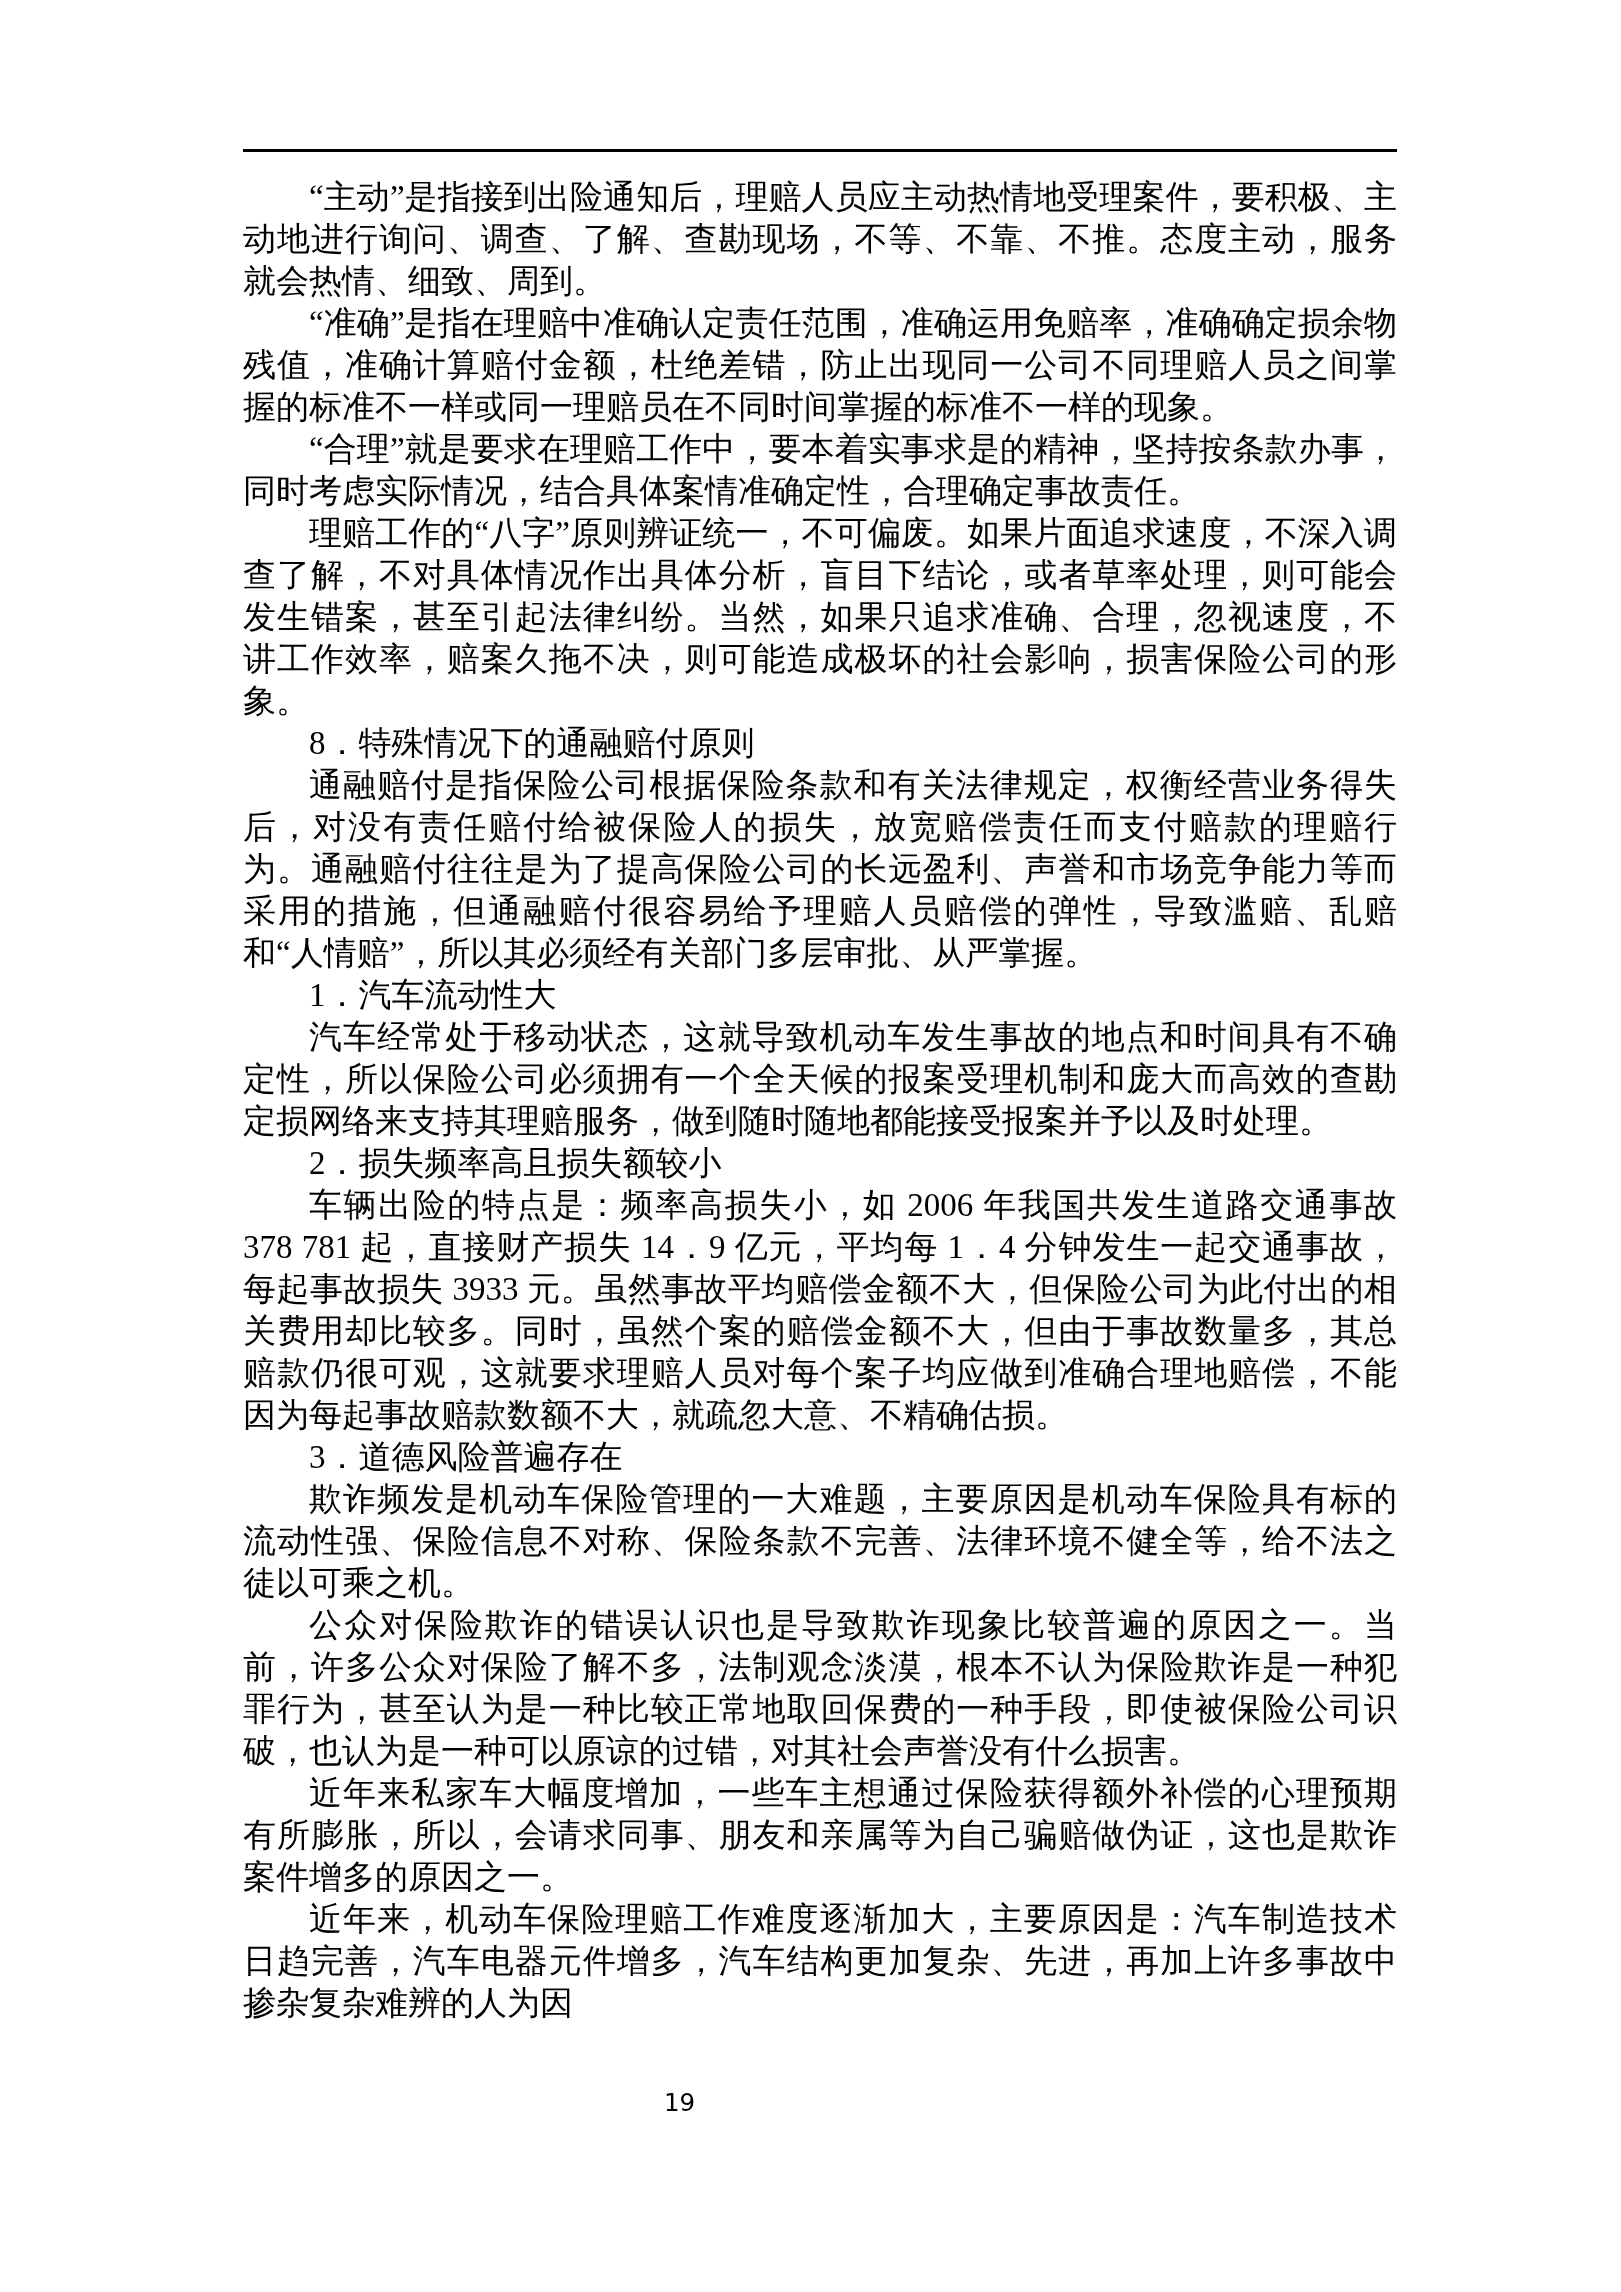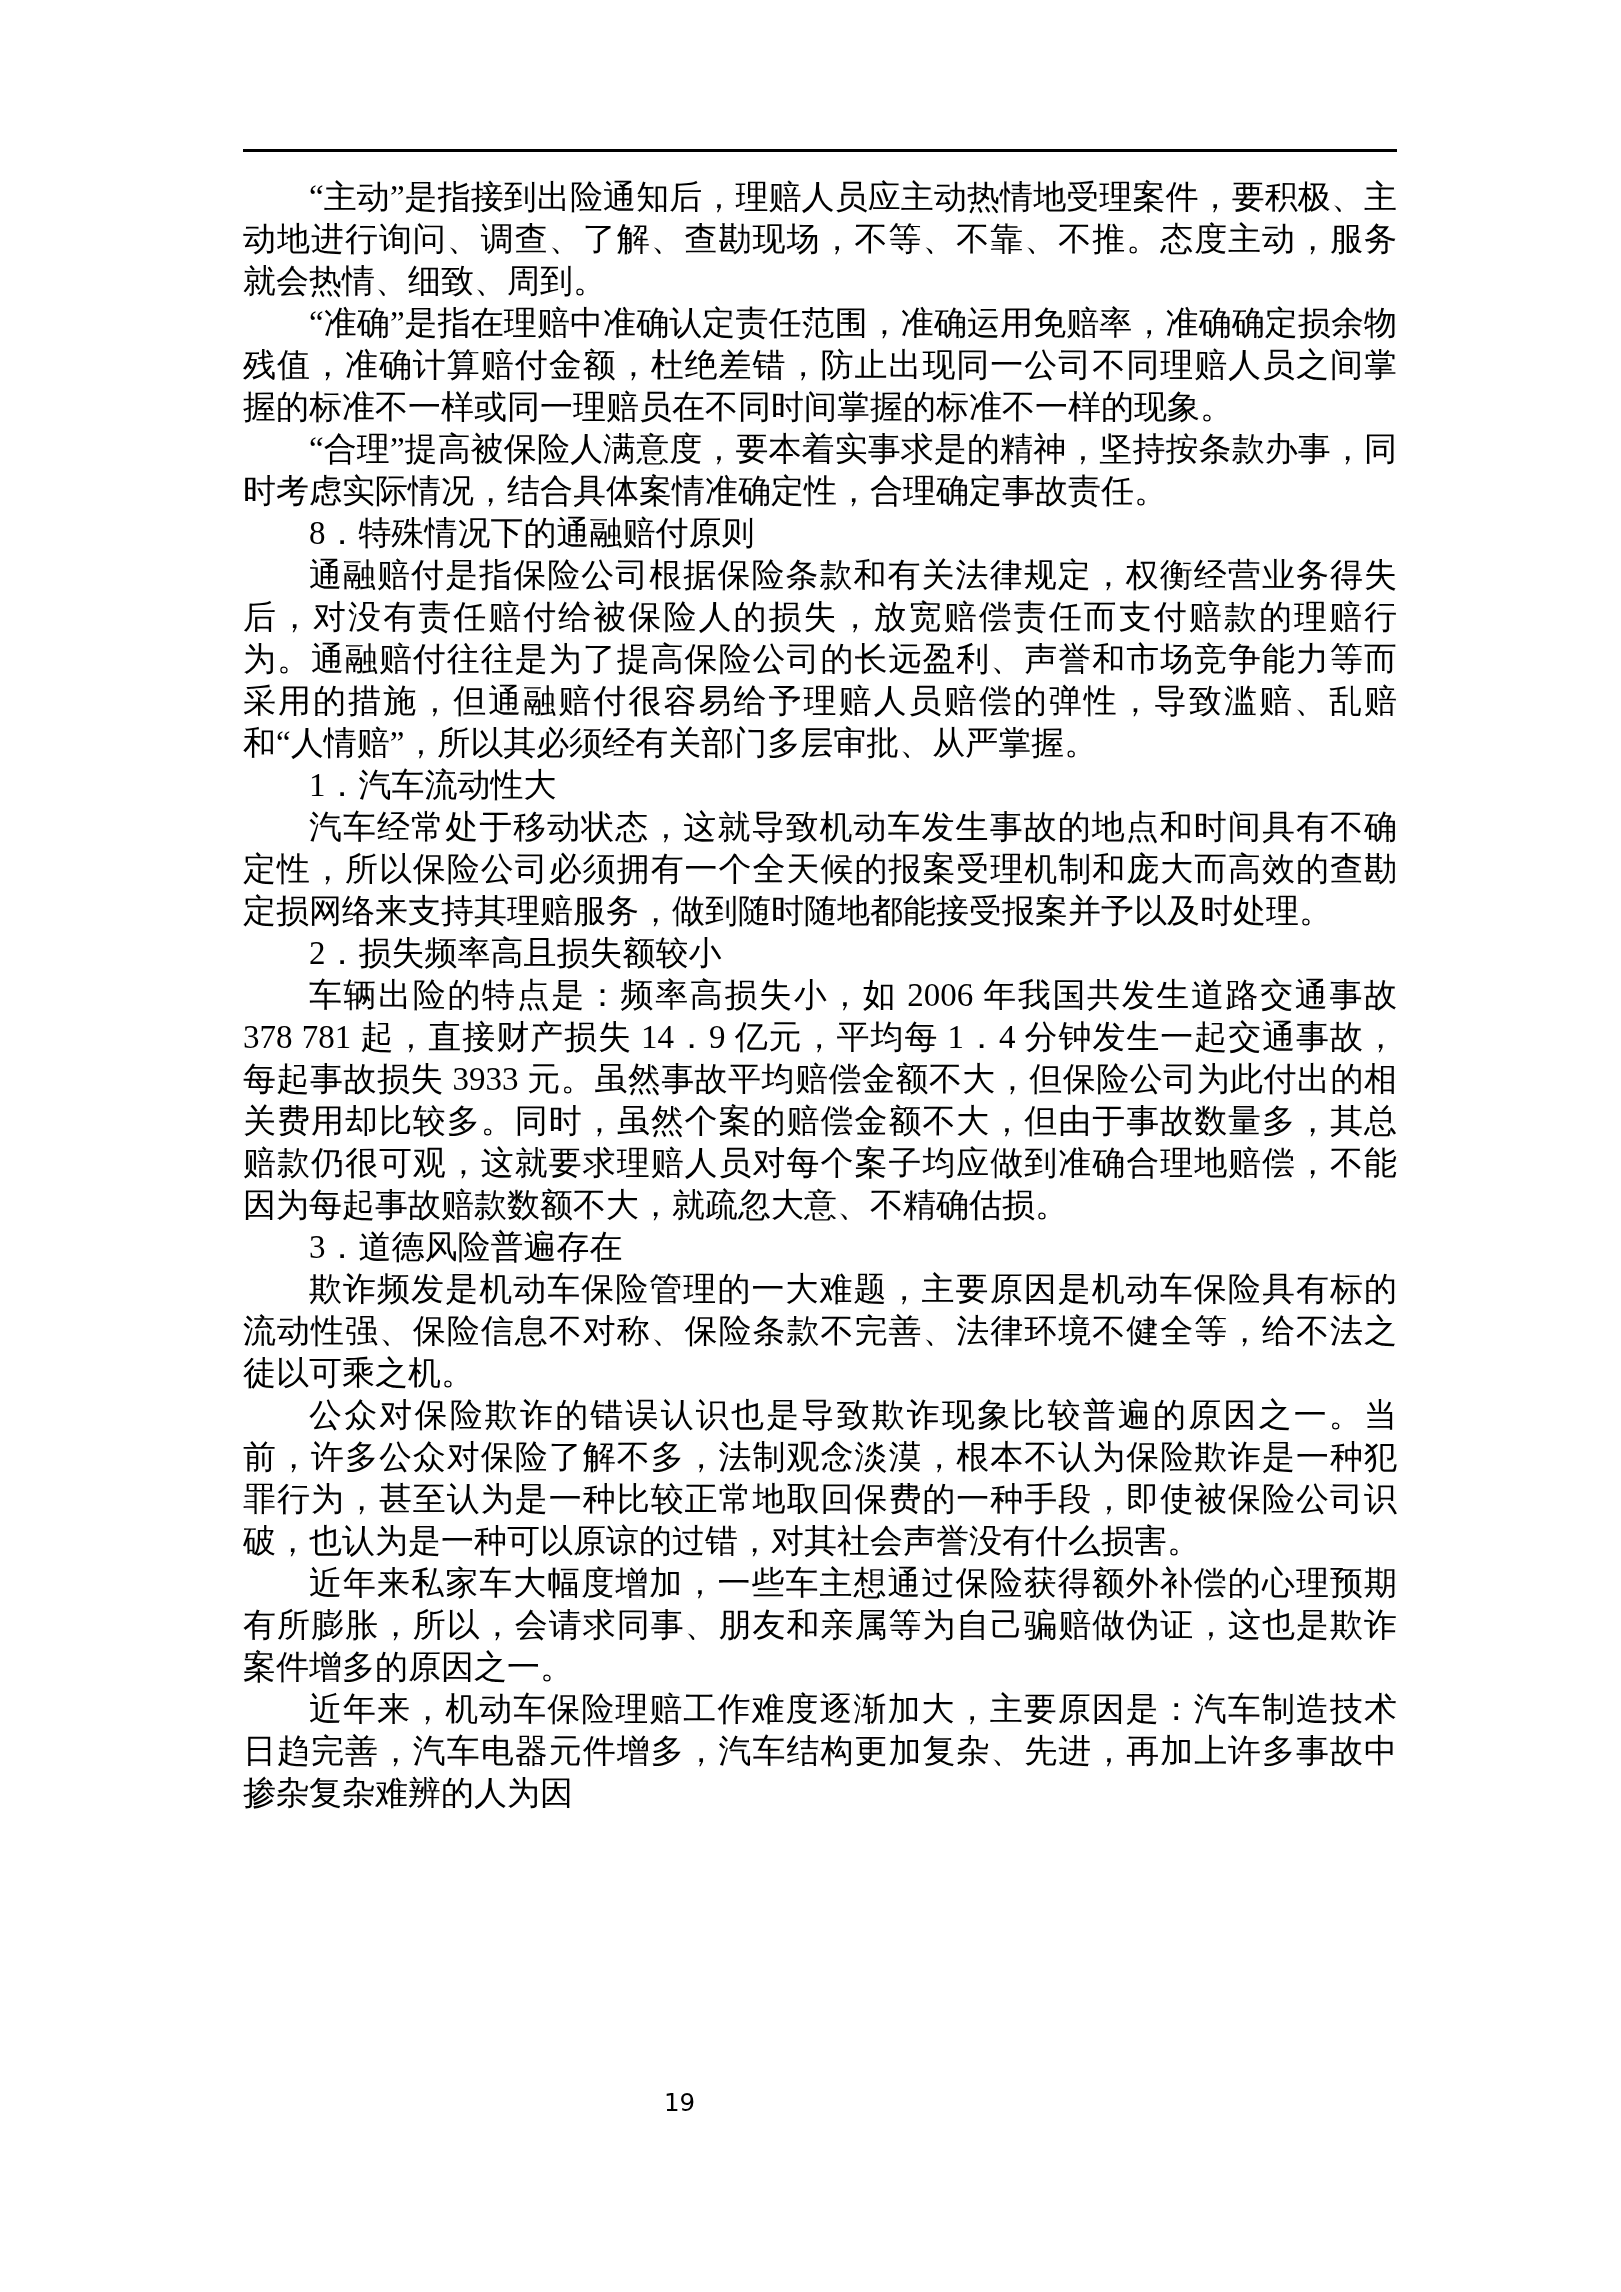--- a/index.html
+++ b/index.html
@@ -61,21 +61,22 @@
 </head>
 <body>
 
 <div class="page">
 
   <div class="header-rule"></div>
 
   <main class="content">
     <p class="para">“主动”是指接到出险通知后，理赔人员应主动热情地受理案件，要积极、主动地进行询问、调查、了解、查勘现场，不等、不靠、不推。态度主动，服务就会热情、细致、周到。</p>
     <p class="para">“准确”是指在理赔中准确认定责任范围，准确运用免赔率，准确确定损余物残值，准确计算赔付金额，杜绝差错，防止出现同一公司不同理赔人员之间掌握的标准不一样或同一理赔员在不同时间掌握的标准不一样的现象。</p>
-    <p class="para">“合理”提高被保险人满意度，要本着实事求是的精神，坚持按条款办事，同时考虑实际情况，结合具体案情准确定性，合理确定事故责任。</p>
+    <p class="para">“合理”就是要求在理赔工作中，要本着实事求是的精神，坚持按条款办事，同时考虑实际情况，结合具体案情准确定性，合理确定事故责任。</p>
+    <p class="para">理赔工作的“八字”原则辨证统一，不可偏废。如果片面追求速度，不深入调查了解，不对具体情况作出具体分析，盲目下结论，或者草率处理，则可能会发生错案，甚至引起法律纠纷。当然，如果只追求准确、合理，忽视速度，不讲工作效率，赔案久拖不决，则可能造成极坏的社会影响，损害保险公司的形象。</p>
     <p class="item">8．特殊情况下的通融赔付原则</p>
     <p class="para">通融赔付是指保险公司根据保险条款和有关法律规定，权衡经营业务得失后，对没有责任赔付给被保险人的损失，放宽赔偿责任而支付赔款的理赔行为。通融赔付往往是为了提高保险公司的长远盈利、声誉和市场竞争能力等而采用的措施，但通融赔付很容易给予理赔人员赔偿的弹性，导致滥赔、乱赔和“人情赔”，所以其必须经有关部门多层审批、从严掌握。</p>
     <p class="item">1．汽车流动性大</p>
     <p class="para">汽车经常处于移动状态，这就导致机动车发生事故的地点和时间具有不确定性，所以保险公司必须拥有一个全天候的报案受理机制和庞大而高效的查勘定损网络来支持其理赔服务，做到随时随地都能接受报案并予以及时处理。</p>
     <p class="item">2．损失频率高且损失额较小</p>
     <p class="para">车辆出险的特点是：频率高损失小，如 2006 年我国共发生道路交通事故 378 781 起，直接财产损失 14．9 亿元，平均每 1．4 分钟发生一起交通事故，每起事故损失 3933 元。虽然事故平均赔偿金额不大，但保险公司为此付出的相关费用却比较多。同时，虽然个案的赔偿金额不大，但由于事故数量多，其总赔款仍很可观，这就要求理赔人员对每个案子均应做到准确合理地赔偿，不能因为每起事故赔款数额不大，就疏忽大意、不精确估损。</p>
     <p class="item">3．道德风险普遍存在</p>
     <p class="para">欺诈频发是机动车保险管理的一大难题，主要原因是机动车保险具有标的流动性强、保险信息不对称、保险条款不完善、法律环境不健全等，给不法之徒以可乘之机。</p>
     <p class="para">公众对保险欺诈的错误认识也是导致欺诈现象比较普遍的原因之一。当前，许多公众对保险了解不多，法制观念淡漠，根本不认为保险欺诈是一种犯罪行为，甚至认为是一种比较正常地取回保费的一种手段，即使被保险公司识破，也认为是一种可以原谅的过错，对其社会声誉没有什么损害。</p>
     <p class="para">近年来私家车大幅度增加，一些车主想通过保险获得额外补偿的心理预期有所膨胀，所以，会请求同事、朋友和亲属等为自己骗赔做伪证，这也是欺诈案件增多的原因之一。</p>

